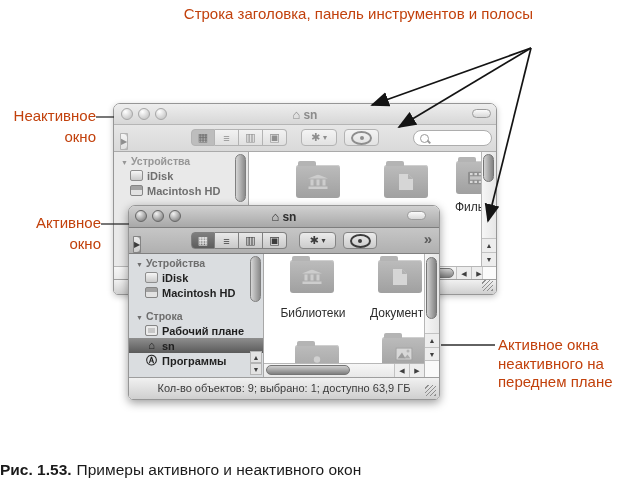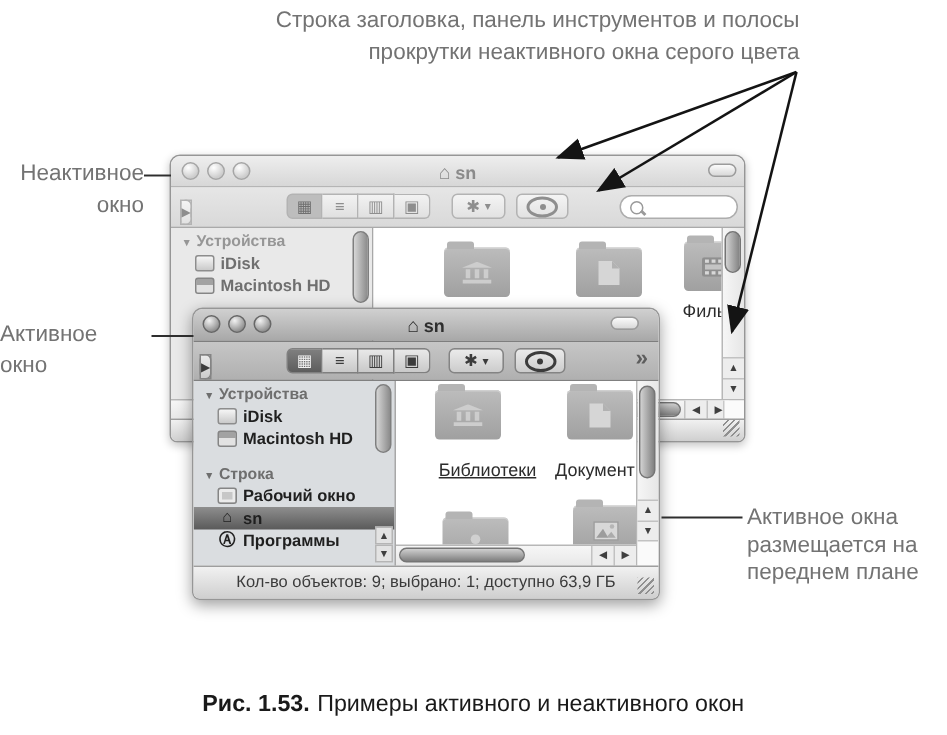--- a/index.html
+++ b/index.html
@@ -1,25 +1,25 @@
 <!DOCTYPE html>
 <html><head>
 <meta charset="utf-8">
 <style>
   html,body{margin:0;padding:0;background:#fff;}
   #page{position:relative;width:631px;height:490px;background:#fff;overflow:hidden;
         font-family:"Liberation Sans","DejaVu Sans",sans-serif;color:#2f2f2f;}
 
   
-  .note{position:absolute;font-size:15px;line-height:21px;color:#737373;}
+  .note{position:absolute;font-size:15px;line-height:21px;color:#c2410c;}
   #top-note{top:3px;left:0;width:533px;text-align:right;}
   #lbl-inactive{top:105px;left:0;width:96px;text-align:right;}
-  #lbl-active{top:212px;left:0;width:101px;text-align:left;}
+  #lbl-active{top:212px;left:0;width:101px;text-align:right;}
   #lbl-front{top:336px;left:498px;line-height:18.5px;text-align:left;}
-  #caption{position:absolute;top:461px;left:0;width:631px;text-align:center;font-size:15.5px;color:#1a1a1a;}
+  #caption{position:absolute;top:461px;left:0;width:631px;font-size:15.5px;color:#1a1a1a;}
   #caption .cap-rest{margin-left:5px;}
   #overlay{position:absolute;left:0;top:0;z-index:5;pointer-events:none;}
 
   
   .window{position:absolute;box-sizing:border-box;border:1px solid #969696;
           border-radius:7px 7px 5px 5px;display:flex;flex-direction:column;overflow:hidden;justify-content:flex-end;}
   #win-inactive{left:113px;top:103px;width:384px;height:192px;z-index:1;box-shadow:0 2px 6px rgba(0,0,0,.22);}
   #win-active{left:128px;top:205px;width:312px;height:195px;z-index:2;box-shadow:0 3px 10px rgba(0,0,0,.38);}
 
   .titlebar{position:relative;flex:none;}
@@ -299,21 +299,21 @@
             <span class="si si-idisk"></span>
             <span>iDisk</span>
           </div>
         <div class="sb-i">
             <span class="si si-hd"></span>
             <span>Macintosh HD</span>
           </div>
         <div class="sb-h gap"><span class="disc">▼</span><span>Строка</span></div>
         <div class="sb-i">
             <span class="si si-desk"></span>
-            <span>Рабочий окно</span>
+            <span>Рабочий плане</span>
           </div>
         <div class="sb-i sel">
             <span class="si-glyph">⌂</span>
             <span>sn</span>
           </div>
         <div class="sb-i">
             <span class="si-glyph">Ⓐ</span>
             <span>Программы</span>
           </div>
         <span class="sb-pill"></span>
@@ -326,21 +326,21 @@
         <div class="content">
           <div class="folder" style="left:26px;top:6px;">
             <svg width="20" height="15" viewBox="0 0 20 15">
                 <path d="M10 0 L20 4 H0 Z" fill="#cdcdcd"></path>
                 <rect x="2.5" y="5" width="3" height="6" fill="#cdcdcd"></rect>
                 <rect x="8.5" y="5" width="3" height="6" fill="#cdcdcd"></rect>
                 <rect x="14.5" y="5" width="3" height="6" fill="#cdcdcd"></rect>
                 <rect x="0.5" y="12" width="19" height="2.5" fill="#cdcdcd"></rect>
               </svg>
           </div>
-          <div class="flabel" style="left:16px;top:52px;width:90px;text-decoration:underline;">Библиотеки</div>
+          <div class="flabel" style="left:4px;top:52px;width:90px;">Библиотеки</div>
           <div class="folder" style="left:114px;top:6px;">
             <svg width="15" height="17" viewBox="0 0 15 17">
                 <path d="M0.5 0.5 h9 l5 5 v11 h-14 z" fill="#d6d6d6"></path>
                 <path d="M9.5 0.5 l5 5 h-5 z" fill="#b2b2b2"></path>
               </svg>
           </div>
           <div class="flabel" style="left:106px;top:52px;width:80px;text-align:left;">Документ</div>
           <div class="folder" style="left:31px;top:91px;">
             <svg width="16" height="13" viewBox="0 0 16 13">
                 <circle cx="8" cy="4" r="3.2" fill="#d0d0d0"></circle>
@@ -374,33 +374,32 @@
       </div>
     </div>
     <div class="statusbar">
       <span>Кол-во объектов: 9; выбрано: 1; доступно 63,9 ГБ</span>
       <span class="grip"></span>
     </div>
   </div>
 
   <div class="note" id="top-note">
     <div>Строка заголовка, панель инструментов и полосы</div>
-    <div>прокрутки неактивного окна серого цвета</div>
   </div>
   <div class="note" id="lbl-inactive">
     <div>Неактивное</div>
     <div>окно</div>
   </div>
   <div class="note" id="lbl-active">
     <div>Активное</div>
     <div>окно</div>
   </div>
   <div class="note" id="lbl-front">
     <div>Активное окна</div>
-    <div>размещается на</div>
+    <div>неактивного на</div>
     <div>переднем плане</div>
   </div>
   <div id="caption">
     <span style="font-weight:bold;">Рис. 1.53.</span><span class="cap-rest">Примеры активного и неактивного окон</span>
   </div>
 
   <svg id="overlay" width="631" height="490">
     <defs>
       <marker id="ah" viewBox="0 0 10 8" refX="9" refY="4" markerWidth="11" markerHeight="9" orient="auto">
         <path d="M0,0 L10,4 L0,8 Z" fill="#141414"></path>

